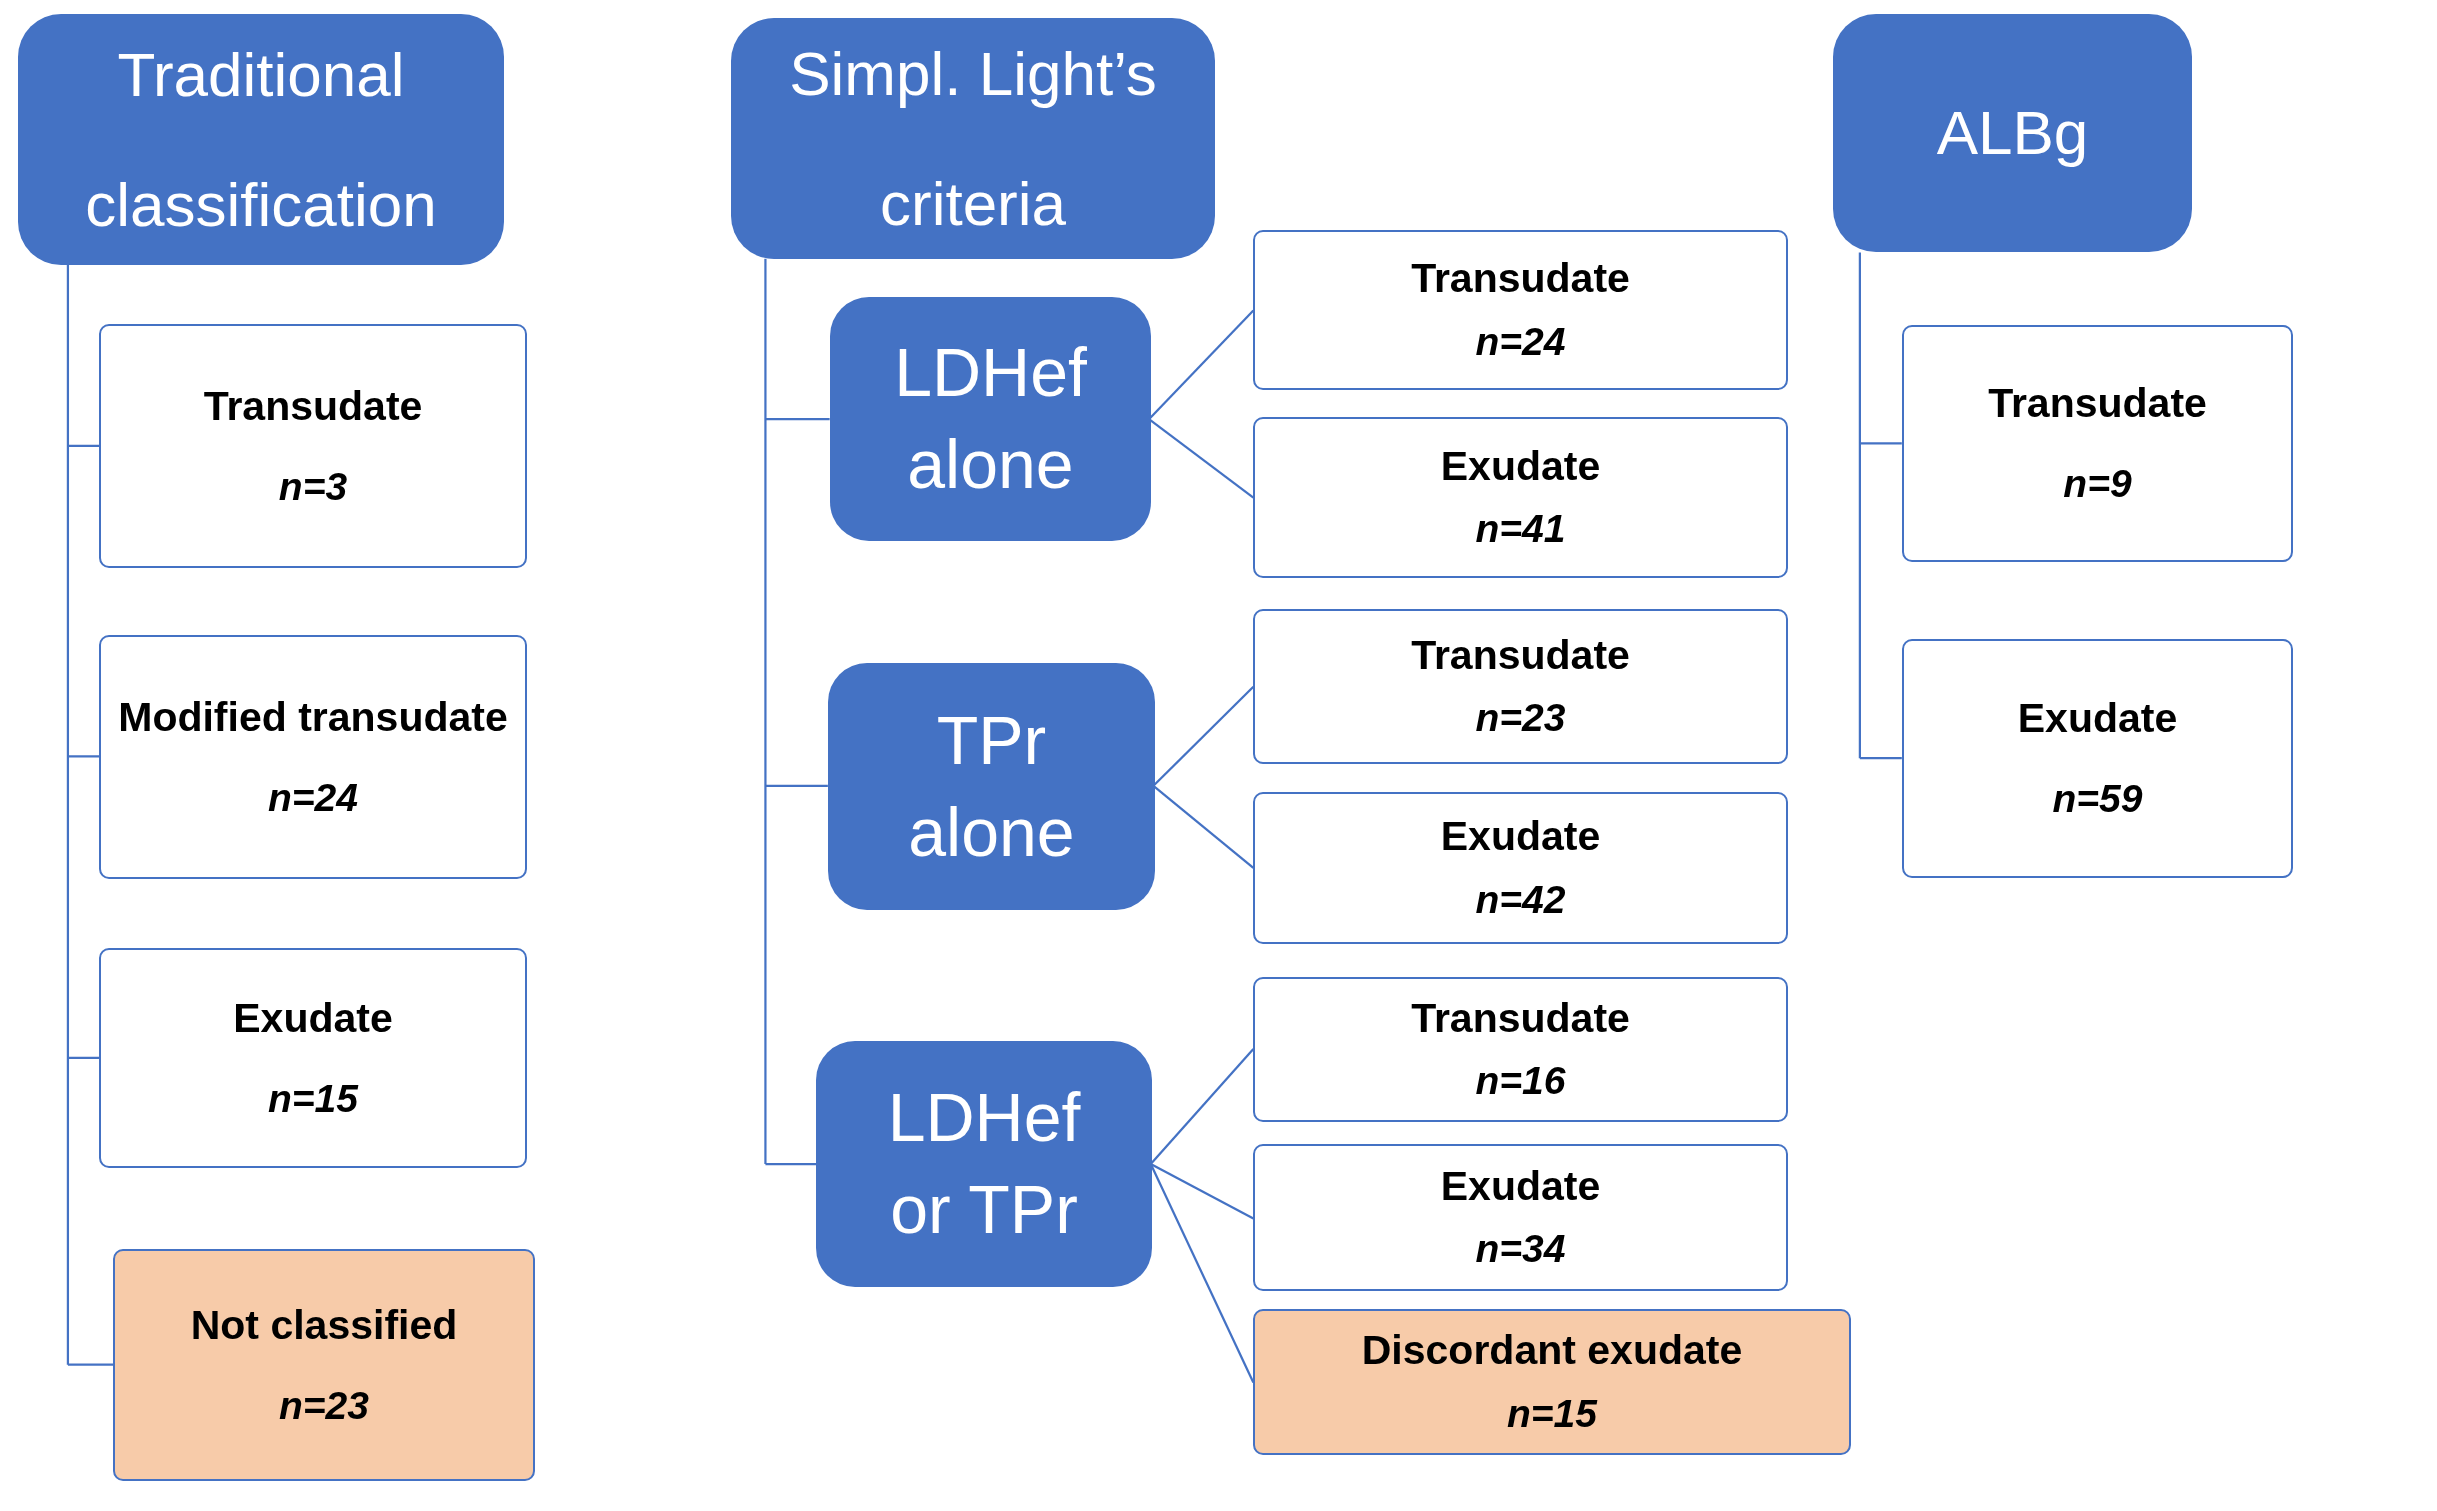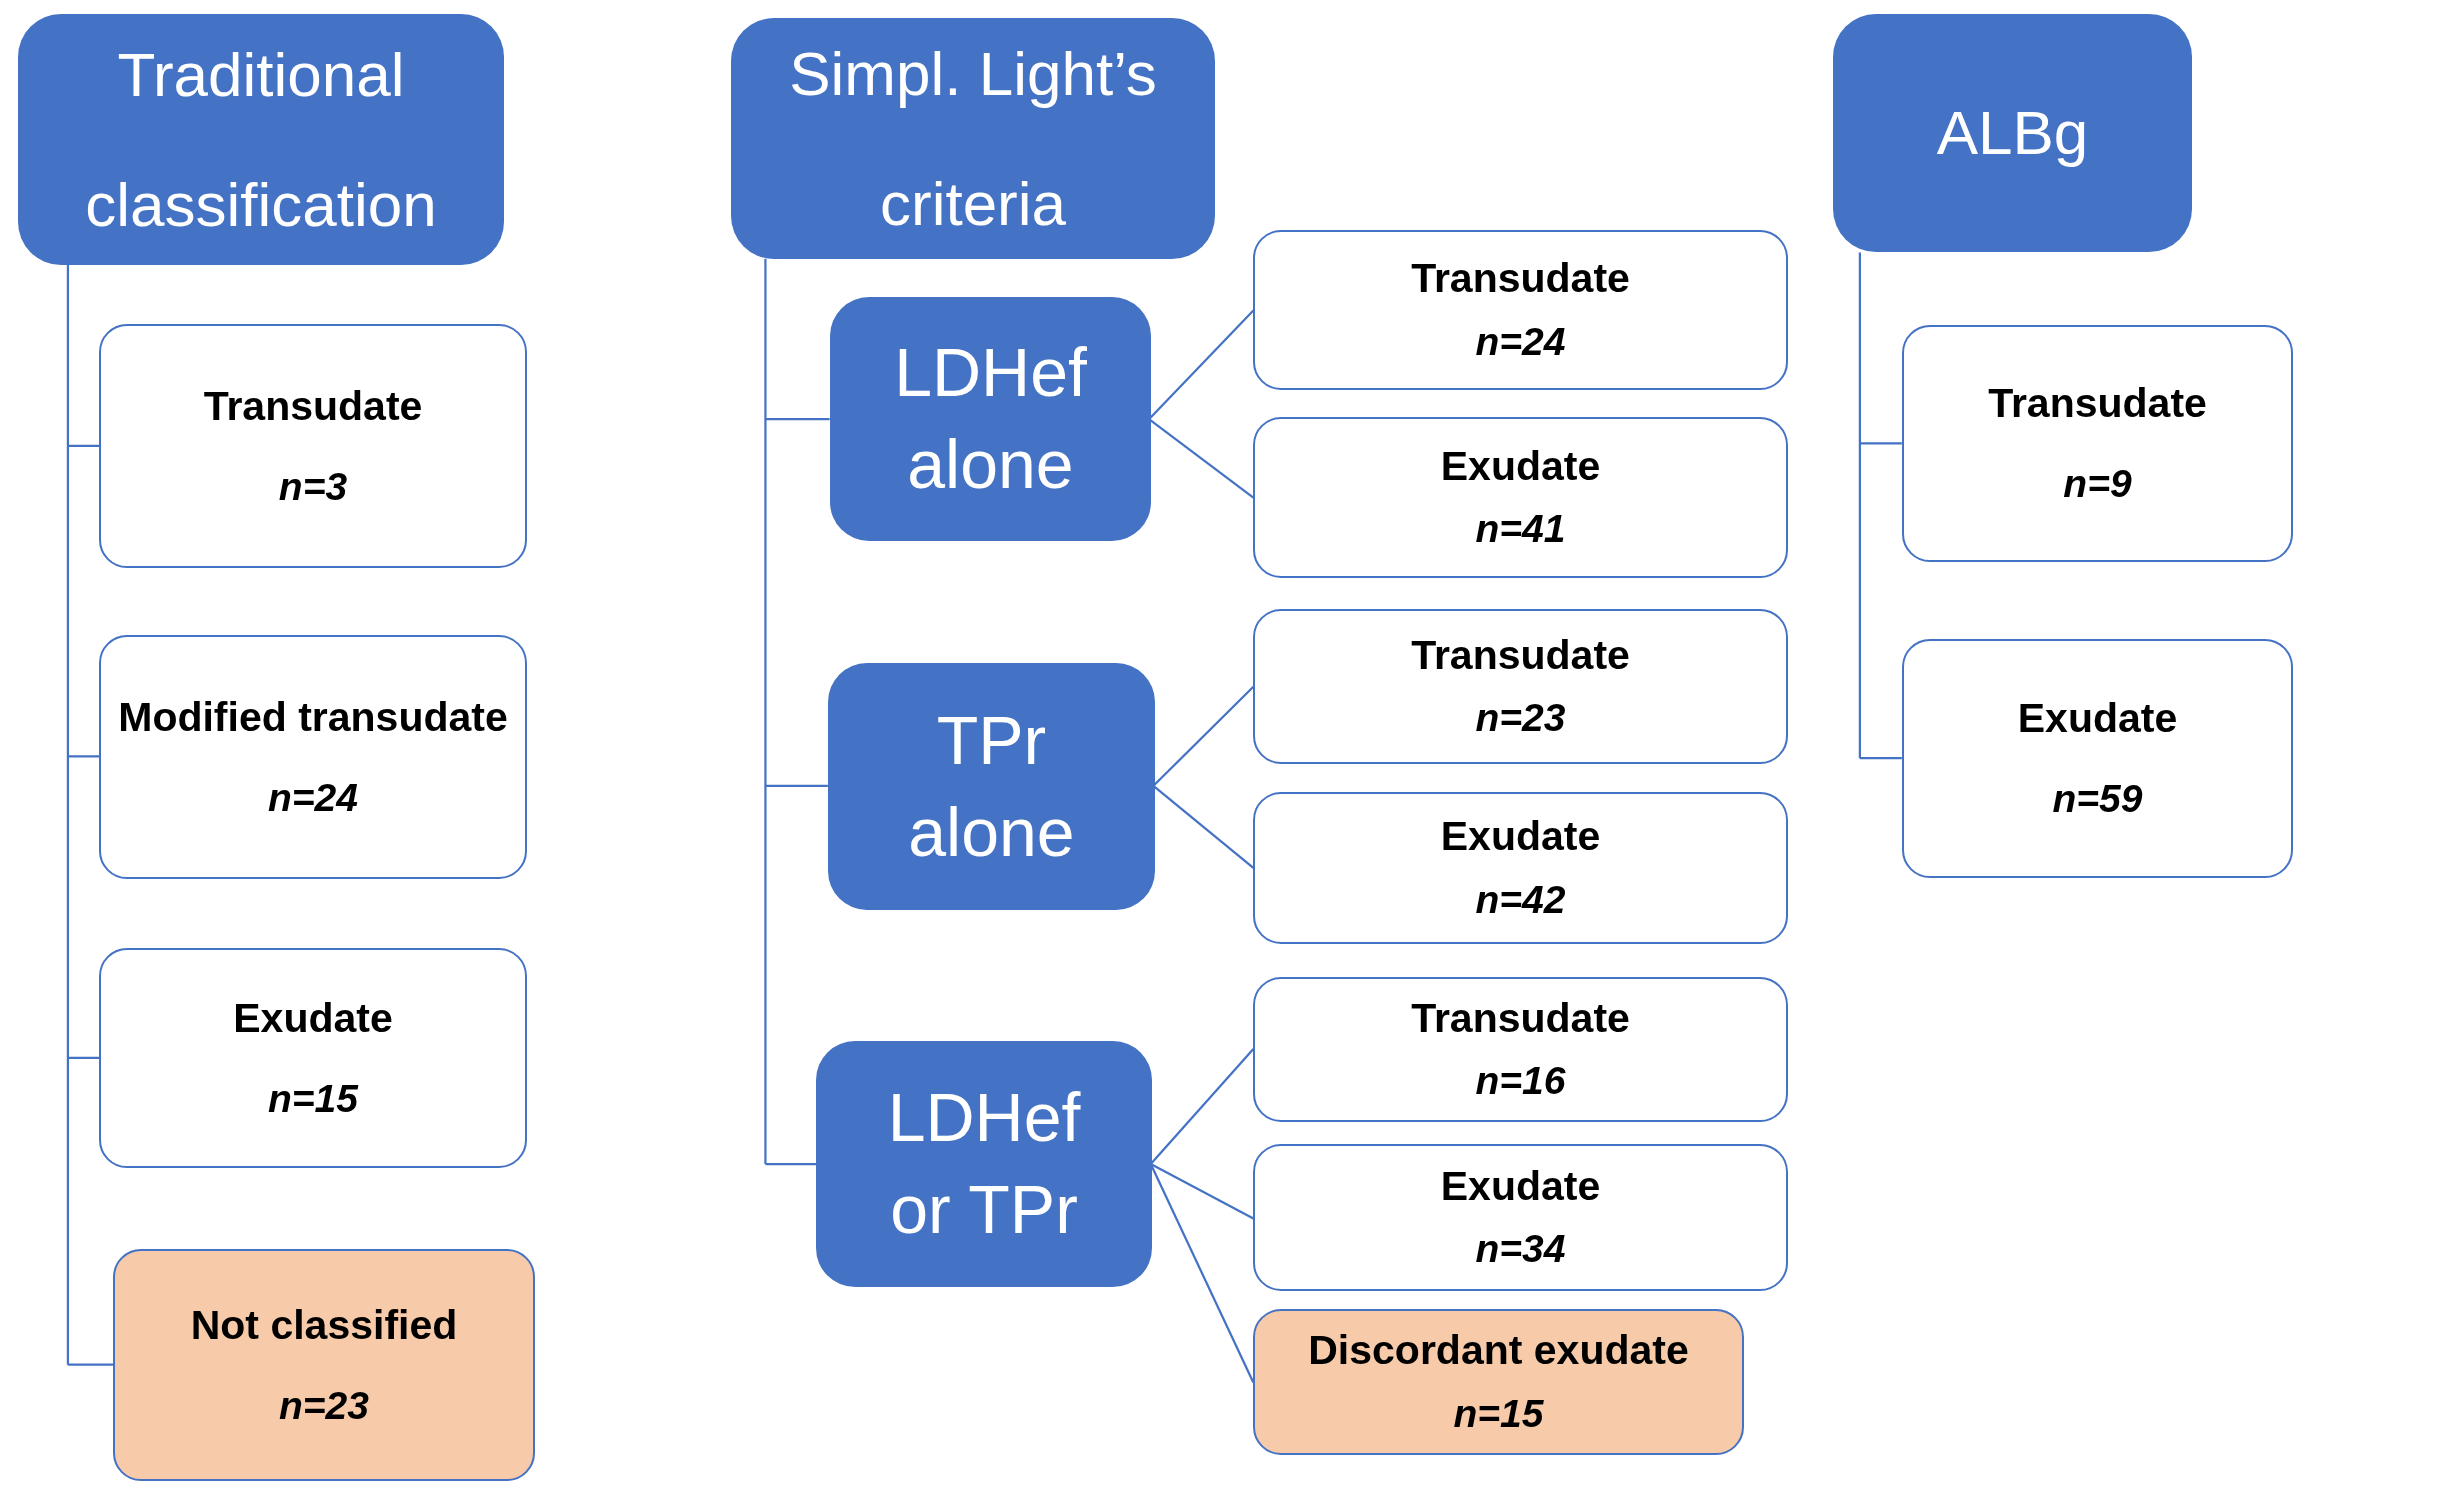--- a/index.html
+++ b/index.html
@@ -43,21 +43,21 @@
   }
   .branch-box {
     font-size: 68px;
     line-height: 1.35;
     font-weight: 400;
     border-radius: 39px;
   }
   .leaf-box {
     background: #ffffff;
     border: 2.7px solid #4472C4;
-    border-radius: 28px;
+    border-radius: 10px;
     color: #000000;
   }
   .leaf-box.orange {
     background: #F7CBA9;
   }
   .leaf-large { gap: 39px; }
   .leaf-small { gap: 21.4px; }
   .node-label {
     font-size: 41px;
     font-weight: 700;
@@ -173,21 +173,21 @@
   <div class="box leaf-box leaf-small" style="left:1253px; top:977px; width:535px; height:145px;">
     <span class="node-label">Transudate</span>
     <span class="node-count">n=16</span>
   </div>
 
   <div class="box leaf-box leaf-small" style="left:1253px; top:1144px; width:535px; height:147px;">
     <span class="node-label">Exudate</span>
     <span class="node-count">n=34</span>
   </div>
 
-  <div class="box leaf-box leaf-small orange" style="left:1253px; top:1309px; width:491px; height:146px;">
+  <div class="box leaf-box leaf-small orange" style="left:1253px; top:1309px; width:598px; height:146px;">
     <span class="node-label">Discordant exudate</span>
     <span class="node-count">n=15</span>
   </div>
 
   <div class="box blue-box header-box" style="left:1833px; top:14.3px; width:359px; height:238px;">
     <span class="hline">ALBg</span>
   </div>
 
   <div class="box leaf-box leaf-large" style="left:1902px; top:325px; width:391px; height:237px;">
     <span class="node-label">Transudate</span>

